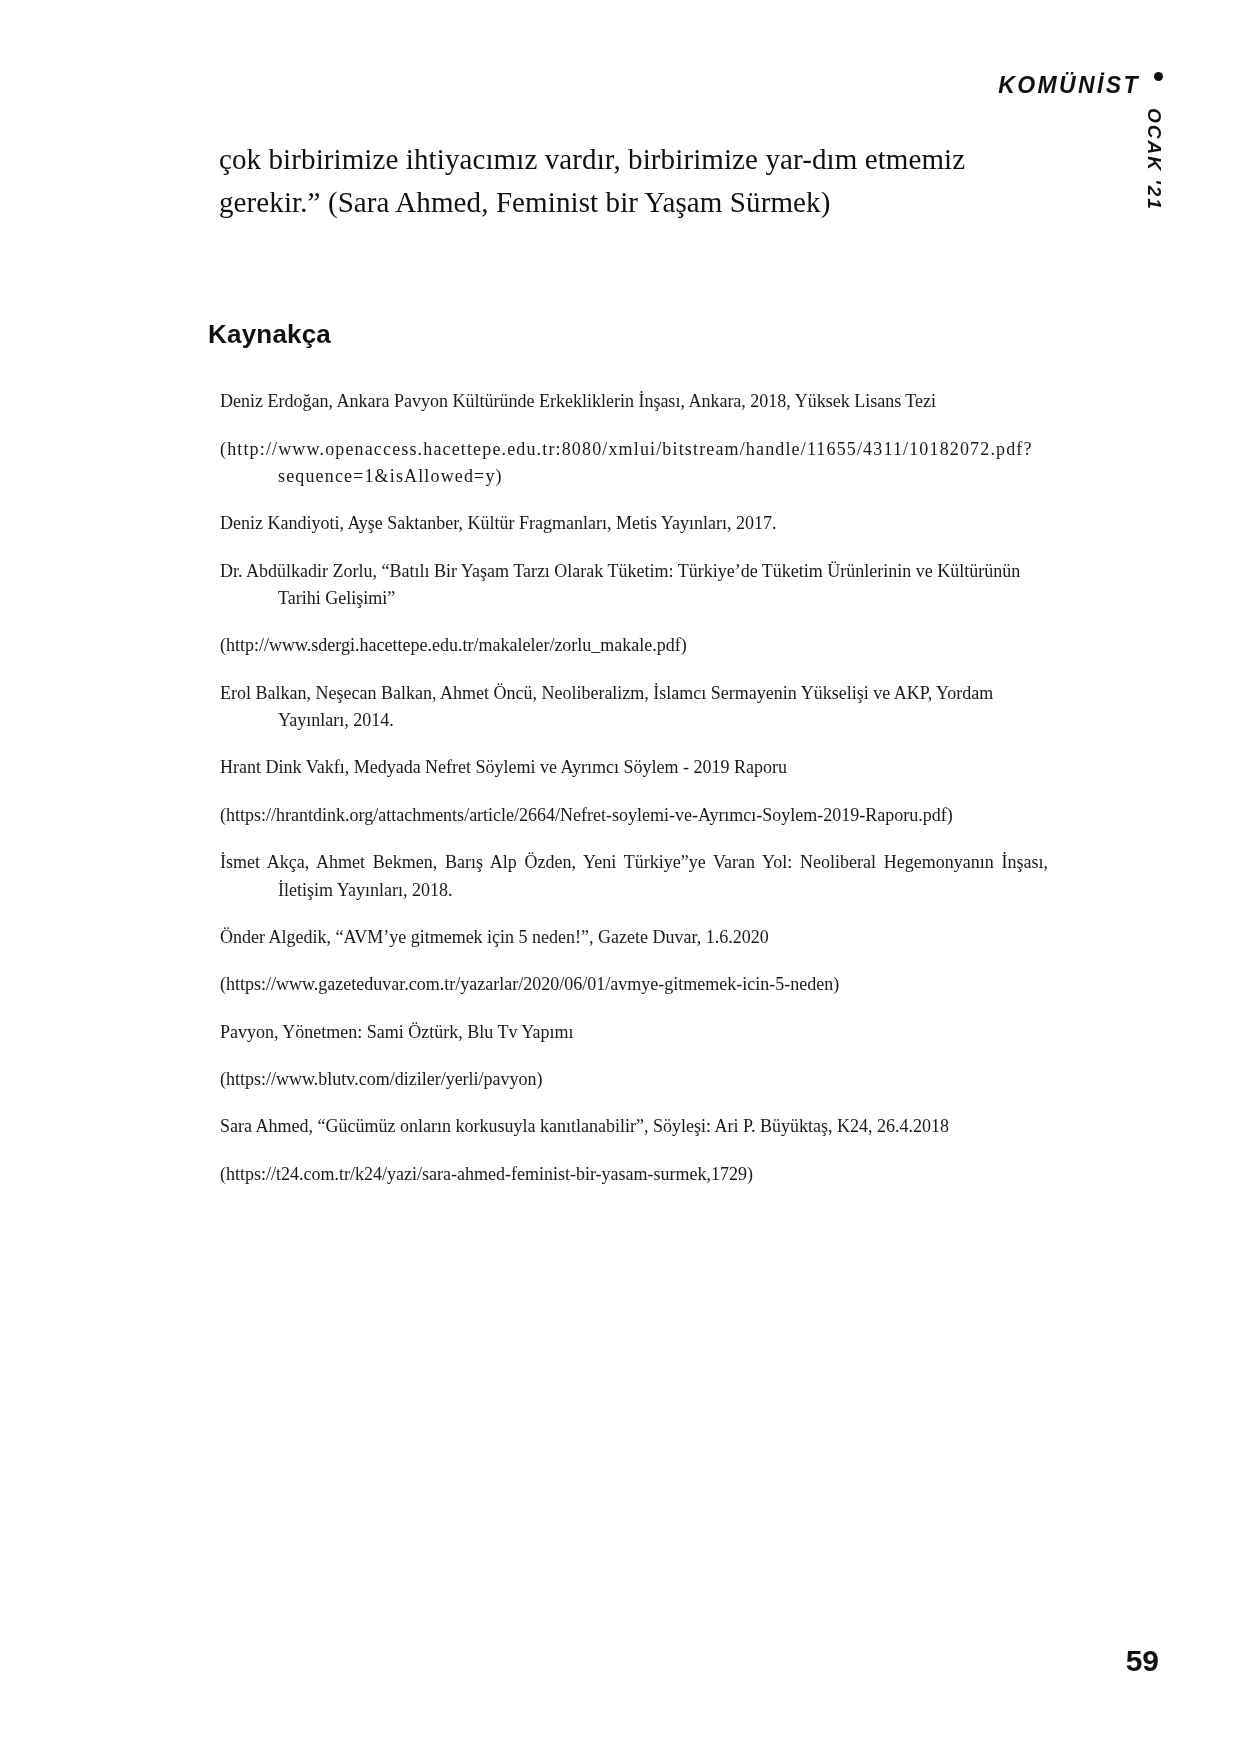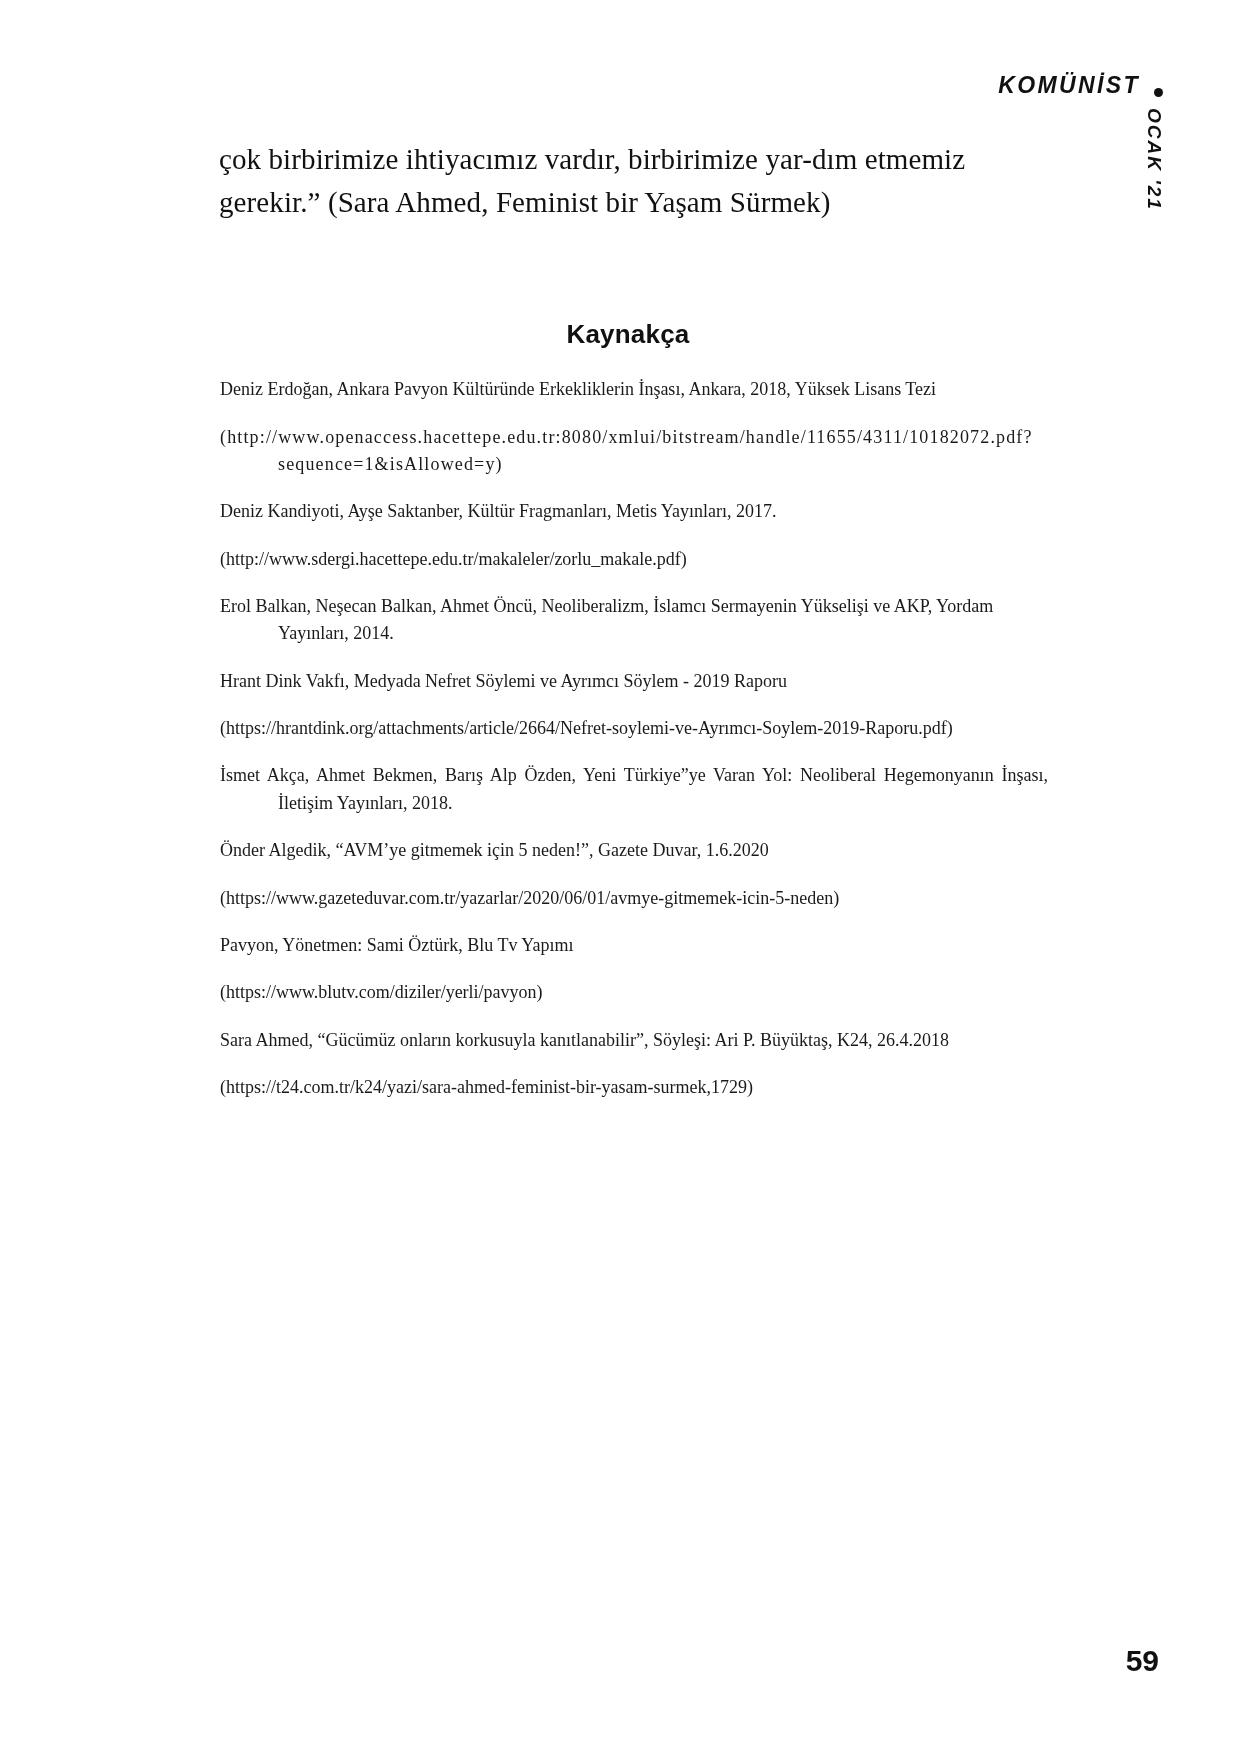--- a/index.html
+++ b/index.html
@@ -16,21 +16,21 @@
     color: #1a1a1a;
     overflow: hidden;
   }
 
   
   .runhead {
     position: absolute;
     top: 72px;
     right: 78px;
     display: flex;
-    align-items: flex-end;
+    align-items: flex-start;
     gap: 14px;
   }
   .runhead-title {
     font-family: "Liberation Sans", sans-serif;
     font-style: italic;
     font-weight: bold;
     font-size: 23px;
     letter-spacing: 2.4px;
     color: #111;
   }
@@ -72,23 +72,22 @@
     margin: 0 0 96px 11px;
     letter-spacing: 0.1px;
   }
 
   
   .biblio-heading {
     font-family: "Liberation Sans", sans-serif;
     font-weight: bold;
     font-size: 26px;
     color: #111;
-    margin: 0 0 26px 0;
+    margin: 0 0 38px 0;
     letter-spacing: 0.2px;
-    text-align: center;
   }
 
   
   .entry {
     font-family: Liberation Serif, serif;
     font-size: 18px;
     line-height: 1.52;
     color: #1a1a1a;
     margin: 0 0 20px 12px;
     padding-left: 58px;
@@ -126,20 +125,21 @@
   <div class="content">
 
     <p class="quote">çok birbirimize ihtiyacımız vardır, birbirimize yar-dım etmemiz gerekir.” (Sara Ahmed, Feminist bir Yaşam Sürmek)</p>
 
     <h2 class="biblio-heading">Kaynakça</h2>
 
     <div>
       <p class="entry">Deniz Erdoğan, Ankara Pavyon Kültüründe Erkekliklerin İnşası, Ankara, 2018, Yüksek Lisans Tezi</p>
       <p class="entry spaced">(http://www.openaccess.hacettepe.edu.tr:8080/xmlui/bitstream/handle/11655/4311/10182072.pdf?sequence=1&amp;isAllowed=y)</p>
       <p class="entry">Deniz Kandiyoti, Ayşe Saktanber, Kültür Fragmanları, Metis Yayınları, 2017.</p>
+      <p class="entry">Dr. Abdülkadir Zorlu, “Batılı Bir Yaşam Tarzı Olarak Tüketim: Türkiye’de Tüketim Ürünlerinin ve Kültürünün Tarihi Gelişimi”</p>
       <p class="entry">(http://www.sdergi.hacettepe.edu.tr/makaleler/zorlu_makale.pdf)</p>
       <p class="entry">Erol Balkan, Neşecan Balkan, Ahmet Öncü, Neoliberalizm, İslamcı Sermayenin Yükselişi ve AKP, Yordam Yayınları, 2014.</p>
       <p class="entry">Hrant Dink Vakfı, Medyada Nefret Söylemi ve Ayrımcı Söylem - 2019 Raporu</p>
       <p class="entry linkish">(https://hrantdink.org/attachments/article/2664/Nefret-soylemi-ve-Ayrımcı-Soylem-2019-Raporu.pdf)</p>
       <p class="entry justified">İsmet Akça, Ahmet Bekmen, Barış Alp Özden, Yeni Türkiye”ye Varan Yol: Neoliberal Hegemonyanın İnşası, İletişim Yayınları, 2018.</p>
       <p class="entry">Önder Algedik, “AVM’ye gitmemek için 5 neden!”, Gazete Duvar, 1.6.2020</p>
       <p class="entry">(https://www.gazeteduvar.com.tr/yazarlar/2020/06/01/avmye-gitmemek-icin-5-neden)</p>
       <p class="entry">Pavyon, Yönetmen: Sami Öztürk, Blu Tv Yapımı</p>
       <p class="entry">(https://www.blutv.com/diziler/yerli/pavyon)</p>
       <p class="entry justified">Sara Ahmed, “Gücümüz onların korkusuyla kanıtlanabilir”, Söyleşi: Ari P. Büyüktaş, K24, 26.4.2018</p>

